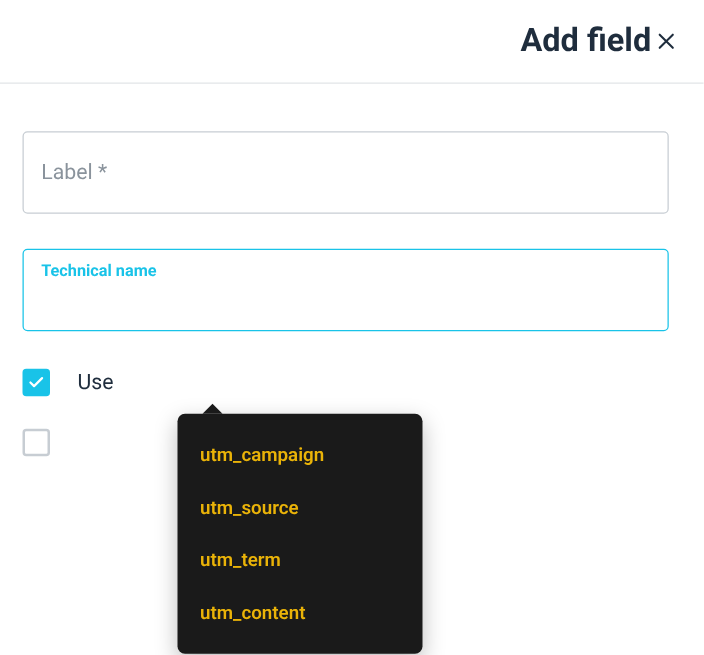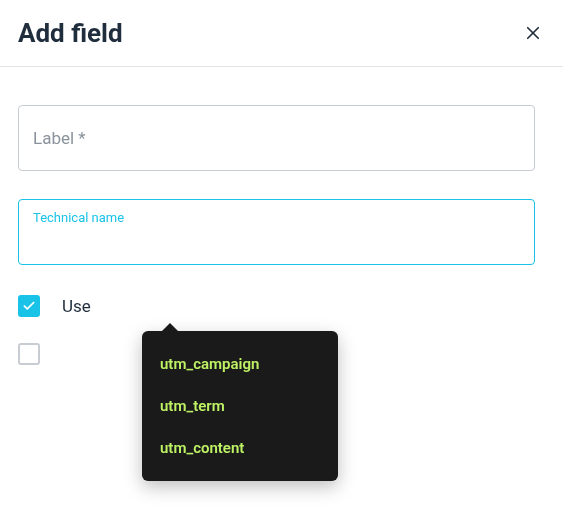--- a/index.html
+++ b/index.html
@@ -5,21 +5,21 @@
     * { box-sizing: border-box; margin: 0; padding: 0; }
     body {
       font-family: -apple-system, BlinkMacSystemFont, "Segoe UI", Roboto, Helvetica, Arial, sans-serif;
       width: 563px;
       height: 524px;
       background: #fff;
       color: #1a2b3c;
     }
     .header {
       display: flex;
-      justify-content: space-between;
+      justify-content: flex-end;
       align-items: center;
       padding: 18px 18px 18px 18px;
       border-bottom: 1px solid #e2e5e8;
     }
     .header h1 {
       font-size: 26px;
       font-weight: 700;
       color: #1f2d3d;
     }
     .close-btn {
@@ -55,21 +55,21 @@
       border-radius: 4px;
       height: 66px;
       padding: 10px 14px 0 14px;
       font-size: 17px;
       cursor: text;
       position: relative;
     }
     .floating-label {
       font-size: 13px;
       color: #19c3e8;
-      font-weight: 400;
+      font-weight: 700;
     }
     .check-row {
       display: flex;
       align-items: center;
       margin-bottom: 22px;
       height: 26px;
       text-align: center;
     }
     .chk {
       width: 22px;
@@ -110,21 +110,21 @@
       left: 20px;
       width: 0; height: 0;
       border-left: 8px solid transparent;
       border-right: 8px solid transparent;
       border-bottom: 8px solid #1a1a1a;
     }
     .dropdown-item {
       padding: 12px 18px;
       font-size: 15px;
       font-weight: 600;
-      color: #bef264;
+      color: #eab308;
       cursor: pointer;
     }
   </style>
 </head>
 <body>
 
 <div class="header">
   <h1>Add field</h1>
   <div class="close-btn">
     <svg viewBox="0 0 24 24" fill="none" stroke="#1f2d3d" stroke-width="2.2" stroke-linecap="round">
@@ -158,17 +158,18 @@
   </div>
 
   <div class="check-row">
     <div class="chk">
       
     </div>
   </div>
 
   <div class="dropdown">
     <div class="dropdown-item">utm_campaign</div>
+    <div class="dropdown-item">utm_source</div>
     <div class="dropdown-item">utm_term</div>
     <div class="dropdown-item">utm_content</div>
   </div>
 
 </div>
 
 </body></html>

